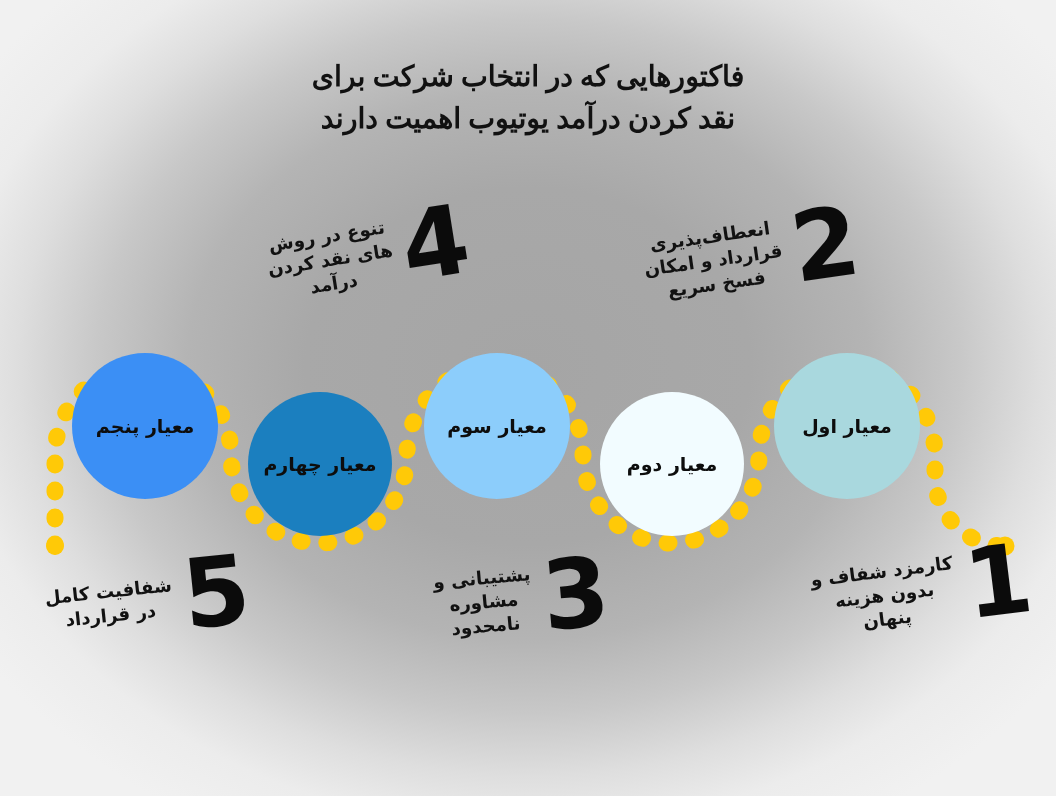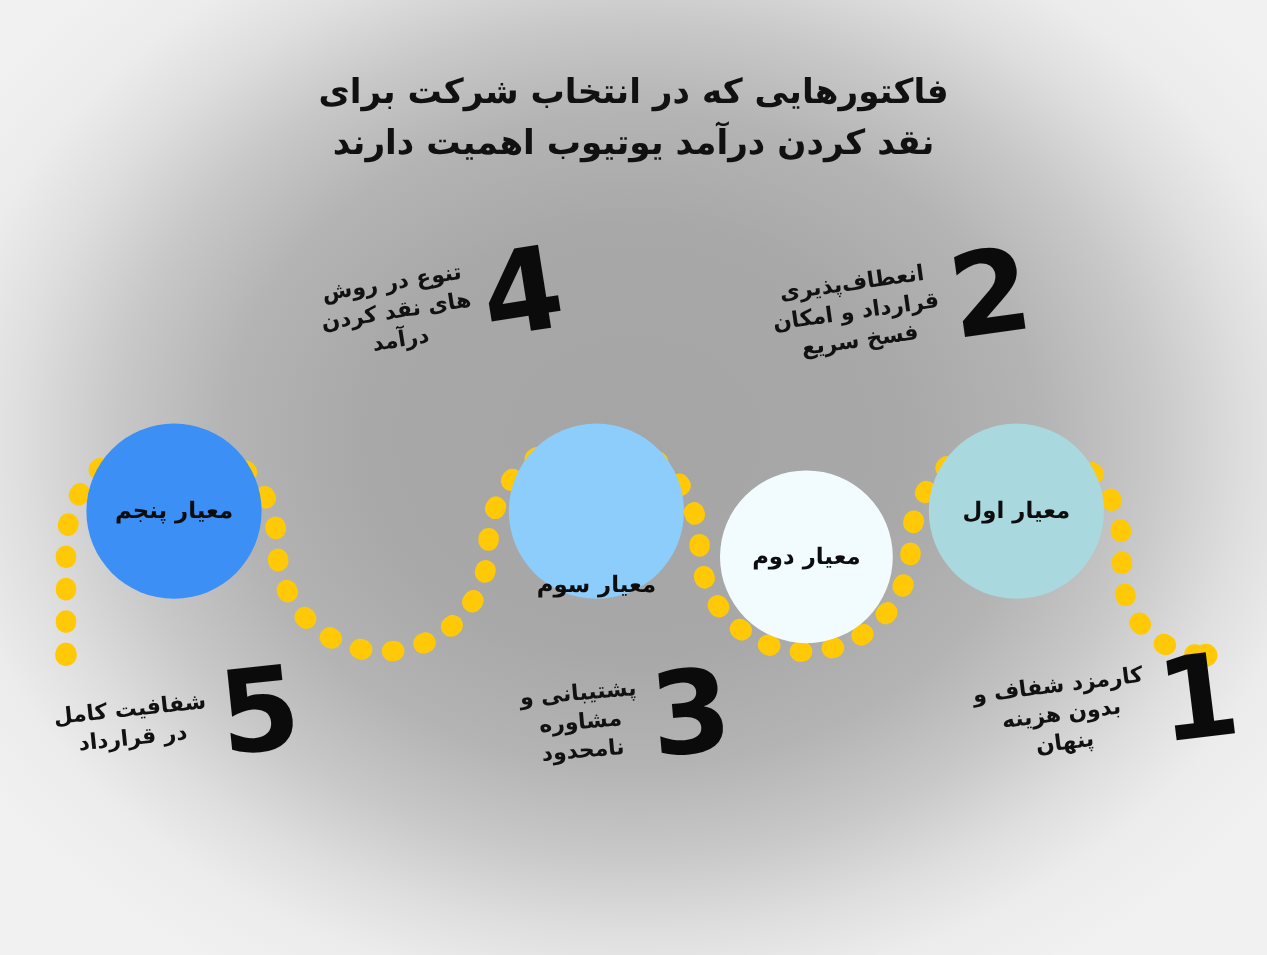--- a/index.html
+++ b/index.html
@@ -36,21 +36,21 @@
     left: 0;
     width: 1056px;
     text-align: center;
     color: #111111;
     font-size: 28.5px;
     font-weight: bold;
     line-height: 1.48;
     letter-spacing: -0.2px;
     direction: rtl;
   }
-  #title .ln { display: block; }
+  #title .ln { display: block; font-family: Liberation Serif, serif; }
 
   
   #wave {
     position: absolute;
     top: 0;
     left: 0;
     width: 1056px;
     height: 796px;
     pointer-events: none;
   }
@@ -131,24 +131,27 @@
   </svg>
 
   <div class="node" style="width:146px;height:146px;left:774px;top:353px;background:#A9D8DE;">
     <span class="node-label">معیار اول</span>
   </div>
 
   <div class="node" style="width:144px;height:144px;left:600px;top:392px;background:#F2FCFF;justify-content:center;">
     <span class="node-label">معیار دوم</span>
   </div>
 
-  <div class="node" style="width:146px;height:146px;left:424px;top:353px;background:#8CCDFB;align-items:flex-end;">
+  <div class="node" style="width:146px;height:146px;left:424px;top:353px;background:#8CCDFB;">
     <span class="node-label">معیار سوم</span>
   </div>
 
+  <div class="node" style="width:144px;height:144px;left:248px;top:392px;background:#1B7FBF;">
+    <span class="node-label">معیار چهارم</span>
+  </div>
 
   <div class="node" style="width:146px;height:146px;left:72px;top:353px;background:#3B8FF5;">
     <span class="node-label">معیار پنجم</span>
   </div>
 
   <div class="callout" style="left:805px;top:566px;transform:rotate(-7deg);transform-origin:left top;">
     <span class="num">1</span>
     <span class="txt">
       <span class="ln">کارمزد شفاف و</span>
       <span class="ln">بدون هزینه</span>

